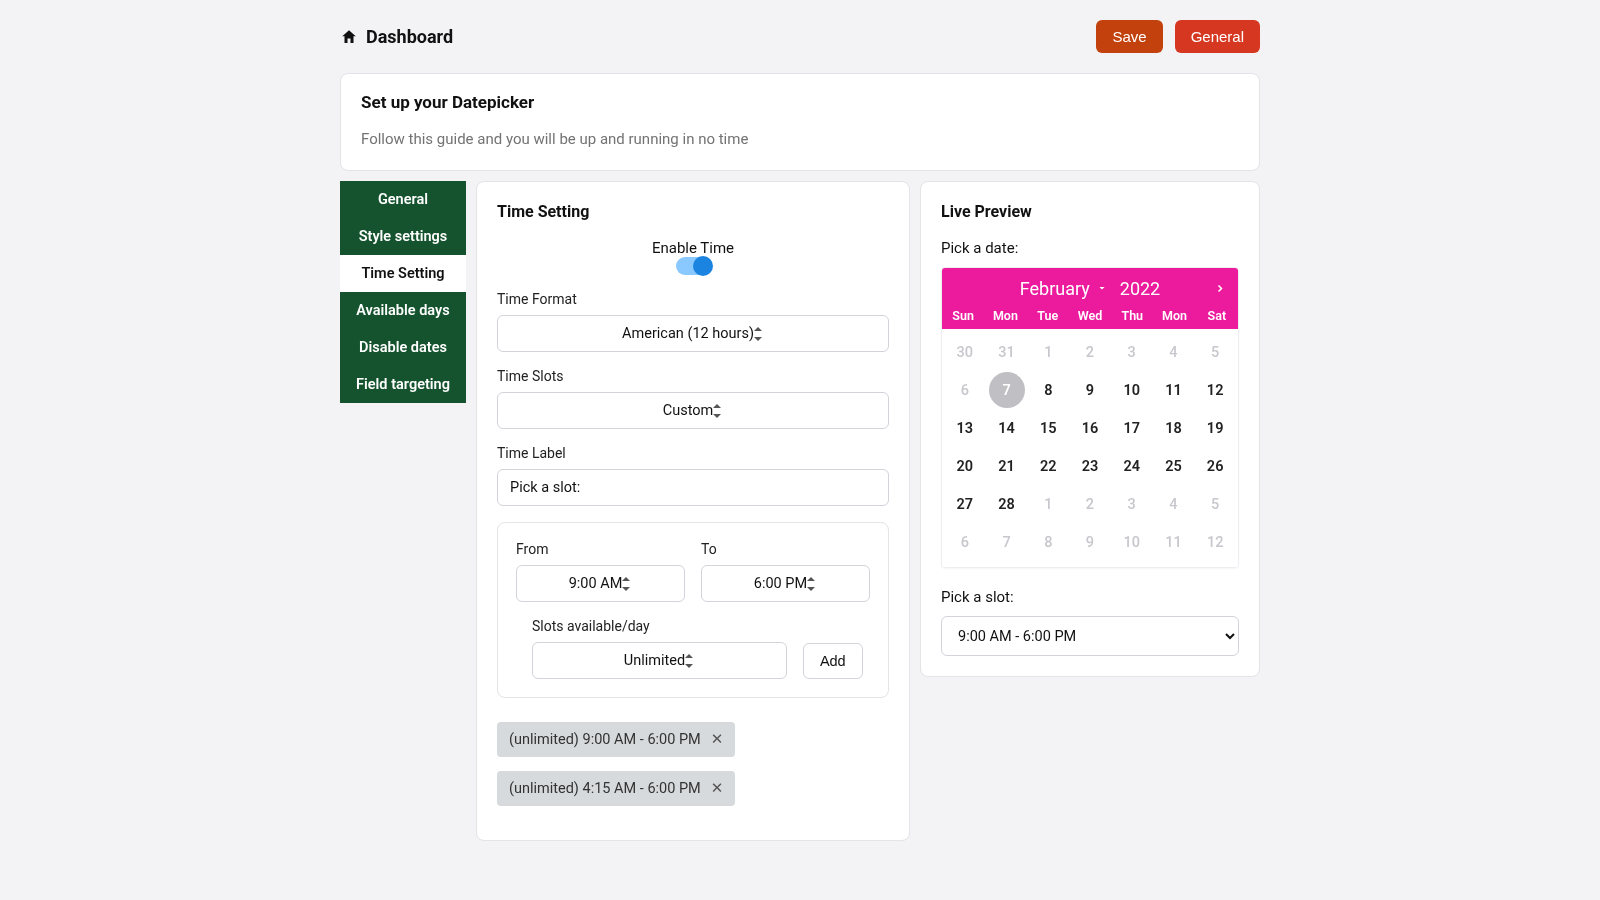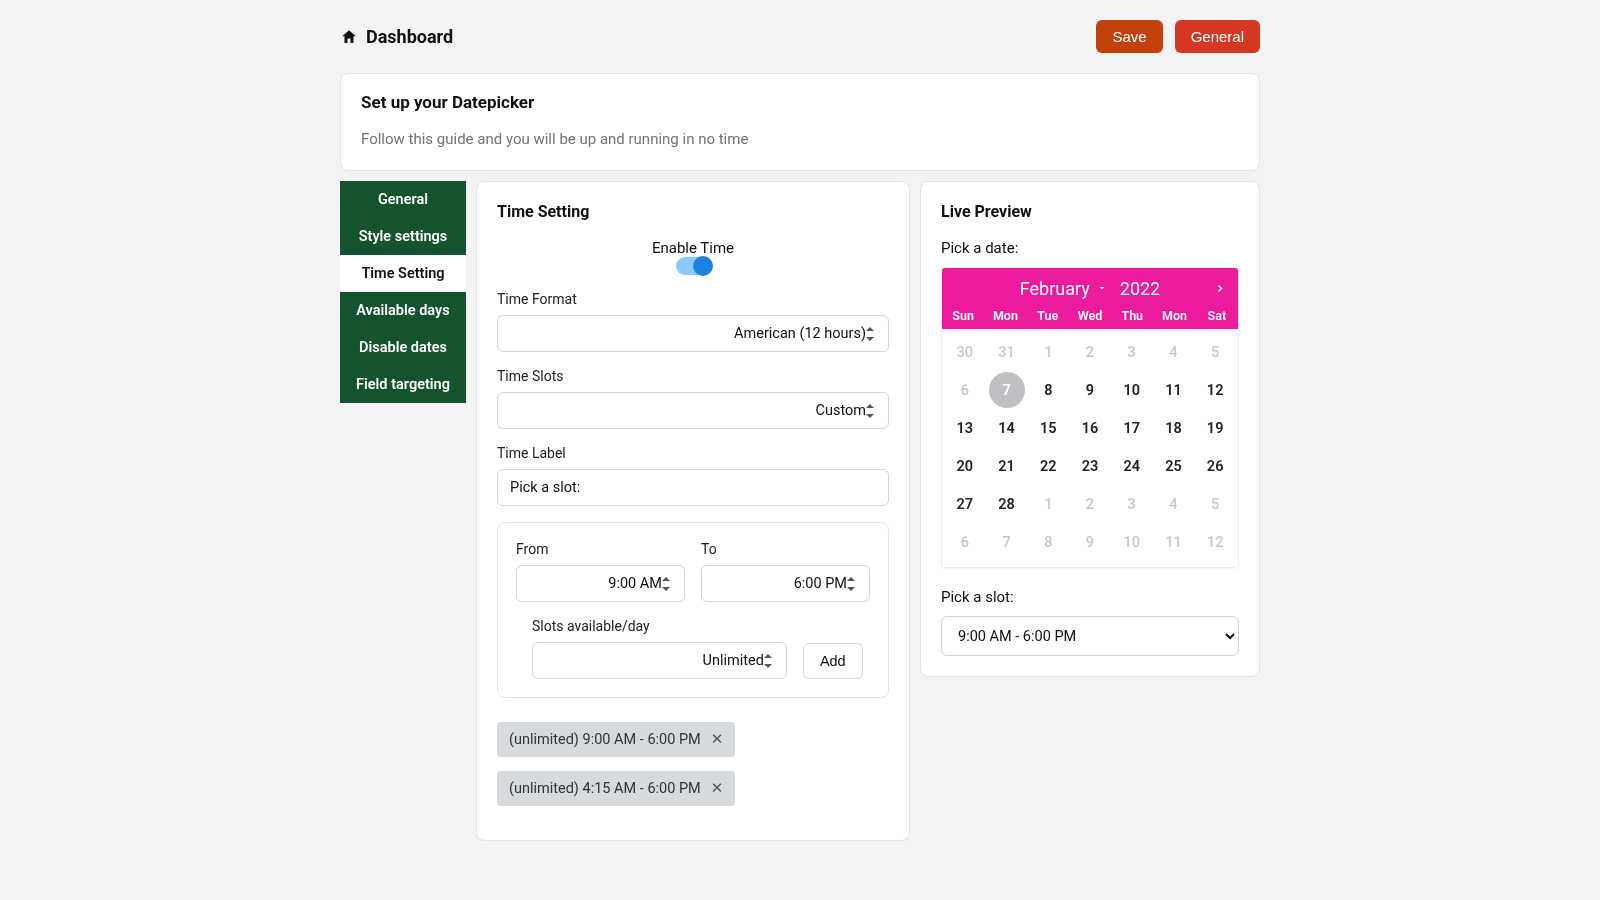--- a/index.html
+++ b/index.html
@@ -116,21 +116,21 @@
     padding: 9px 12px;
     font-size: 14.5px;
     background: #fff;
     color: #111;
     font-family: inherit;
   }
   .select-like {
     position: relative;
     display: flex;
     align-items: center;
-    justify-content: flex-end;
+    justify-content: center;
     cursor: pointer;
   }
   .stepper-caret {
     width: 10px;
     height: 14px;
     position: relative;
     flex: 0 0 10px;
   }
   .stepper-caret::before,
   .stepper-caret::after {

